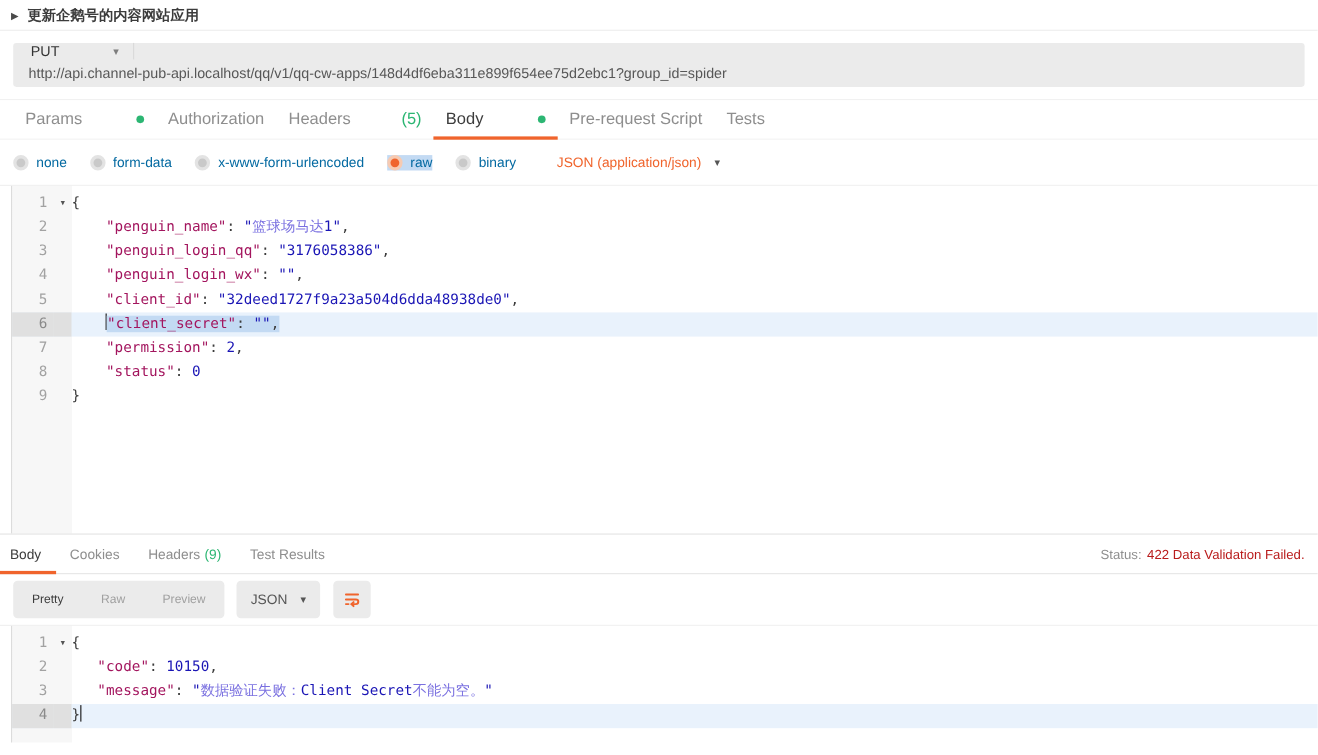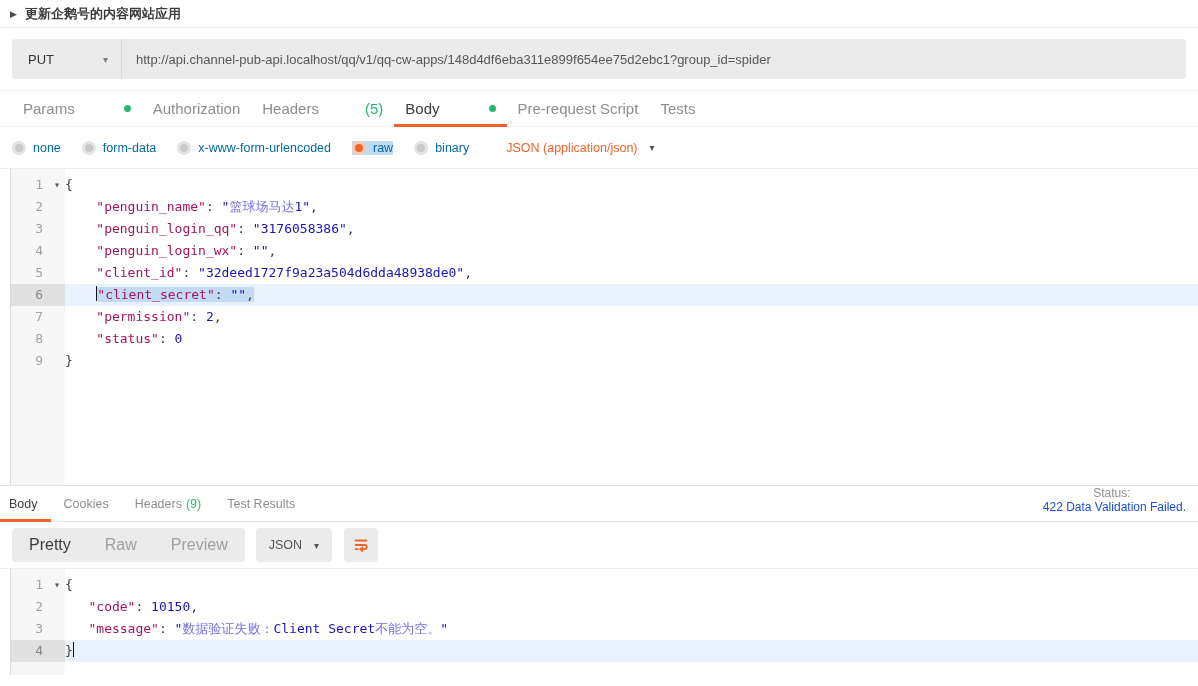--- a/index.html
+++ b/index.html
@@ -7,21 +7,21 @@
     width: 1198px; height: 686px; margin: 0; overflow: hidden;
     background: #fff; color: #3b3b3b;
     font-family: "Liberation Sans", sans-serif;
   }
   
   .titlebar { height: 28px; border-bottom: 1px solid #ededed; display: flex; align-items: center; padding-left: 10px; }
   .titlebar .tri { font-size: 9px; color: #4a4a4a; margin-right: 8px; }
   .titlebar .ttl { font-size: 13px; font-weight: bold; color: #3c3c3c; }
   
   .urlrow { padding: 11px 12px 11px; border-bottom: 1px solid #f1f1f1; }
-  .urlbar { height: 40px; background: #ebebeb; border-radius: 3px; display: flex; }
+  .urlbar { height: 40px; background: #ebebeb; border-radius: 3px; display: flex; flex-direction: column; }
   .method { width: 110px; flex: none; display: flex; align-items: center; padding: 0 13px 0 16px; border-right: 1px solid #d9d9d9; }
   .method .m { font-size: 13px; color: #333; flex: 1; }
   .caret { font-size: 10px; color: #7d7d7d; }
   .urltext { flex: 1; display: flex; align-items: center; padding: 0 14px; font-size: 13px; color: #575757; white-space: nowrap; overflow: hidden; }
   
   .reqtabs { height: 36px; display: flex; padding: 0 12px; border-bottom: 1px solid #f3f3f3; }
   .rtab { display: flex; align-items: center; padding: 0 11px; font-size: 15px; color: #8e8e8e; position: relative; gap: 42px; }
   .rtab.active { color: #3c3c3c; }
   .rtab.active::after { content: ""; position: absolute; left: 0; right: 0; bottom: -1px; height: 3px; background: #f0642c; }
   .dot { width: 7px; height: 7px; border-radius: 50%; background: #2cb673; margin-left: 7px; flex: none; }
@@ -57,26 +57,26 @@
   .t-s { color: #1a15b5; }
   .t-n { color: #1a15b5; }
   .t-c { color: #7a70e0; }
   
   .respsec { border-top: 1px solid #e3e3e3; }
   .resptabs { height: 36px; display: flex; border-bottom: 1px solid #e6e6e6; position: relative; }
   .ptab { display: flex; align-items: center; padding: 0 13px; font-size: 12.5px; color: #8e8e8e; position: relative; }
   .ptab:first-child { padding-left: 9px; }
   .ptab.active { color: #3c3c3c; }
   .ptab.active::after { content: ""; position: absolute; left: 0; right: 0; bottom: -1px; height: 3px; background: #f0642c; }
-  .statusline { position: absolute; right: 12px; top: 0; bottom: 0; display: flex; align-items: center; font-size: 12px; flex-direction: column; }
+  .statusline { position: absolute; right: 12px; top: 0; bottom: 0; display: flex; align-items: center; font-size: 12px; }
   .statusline .sl { color: #8e8e8e; margin-right: 5px; }
-  .statusline .sv { color: #1d4ed8; }
+  .statusline .sv { color: #b91c1c; }
   .resptools { height: 46px; display: flex; align-items: center; padding: 0 12px; }
   .seg { display: flex; background: #ebebeb; border-radius: 4px; height: 34px; overflow: hidden; }
-  .sbtn { padding: 0 17px; line-height: 34px; font-size: 16px; color: #a0a0a0; }
+  .sbtn { padding: 0 17px; line-height: 34px; font-size: 11px; color: #a0a0a0; }
   .sbtn.active { color: #3c3c3c; }
   .fmtbtn { margin-left: 11px; height: 34px; background: #ebebeb; border-radius: 4px; display: flex; align-items: center; padding: 0 13px; font-size: 12.5px; color: #555; }
   .fmtbtn .caret { margin-left: 12px; color: #555; }
   .wrapbtn { margin-left: 12px; width: 34px; height: 34px; background: #ebebeb; border-radius: 4px; display: flex; align-items: center; justify-content: center; }
 </style>
 </head>
 <body>
 
 <div class="titlebar">
   <span class="tri">▶</span>

